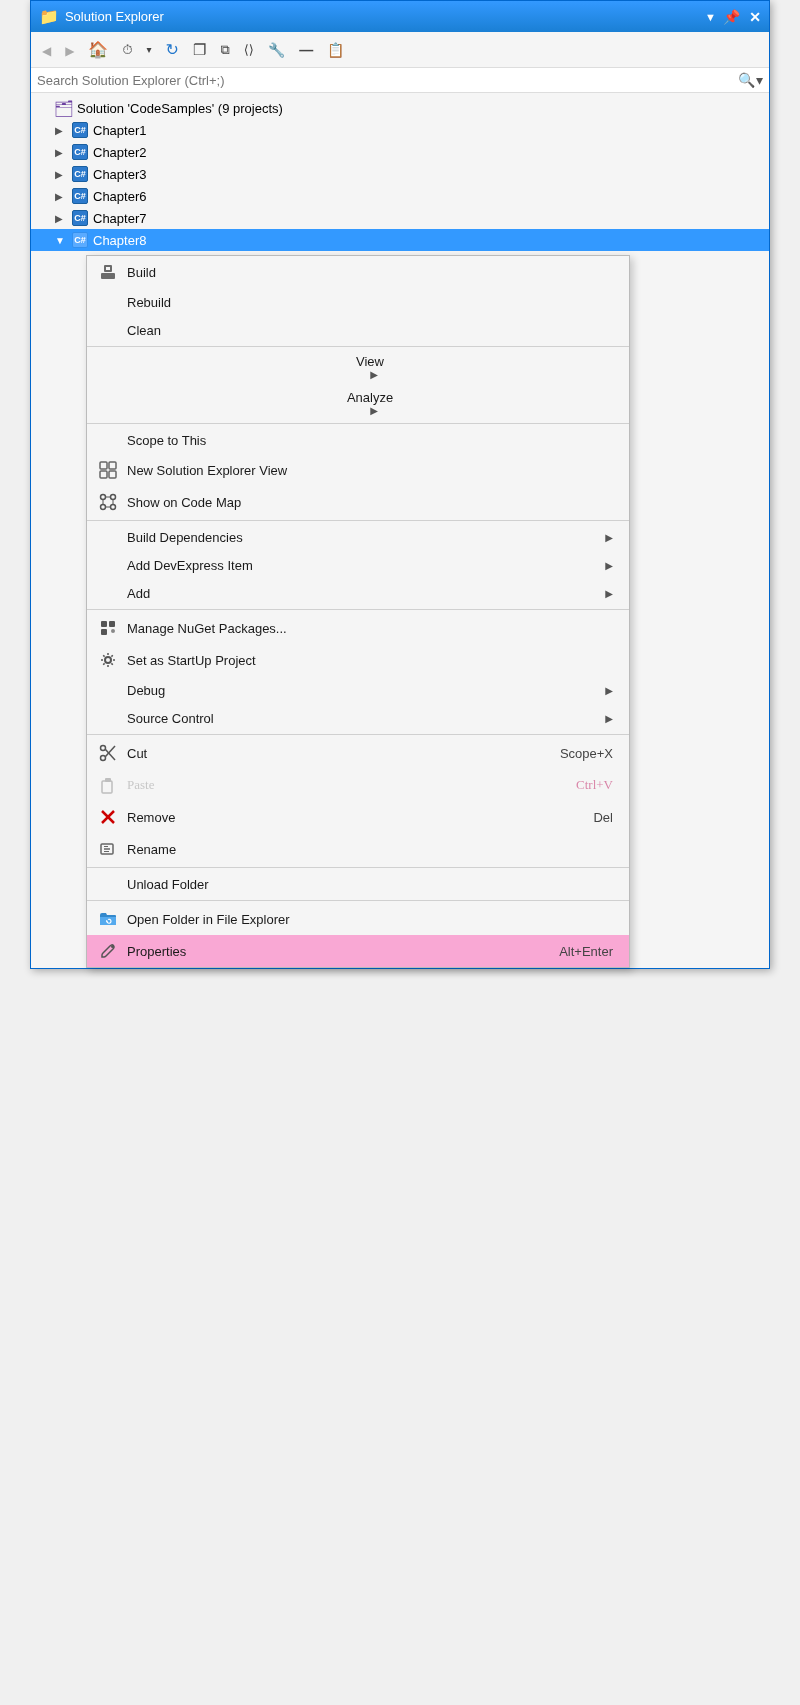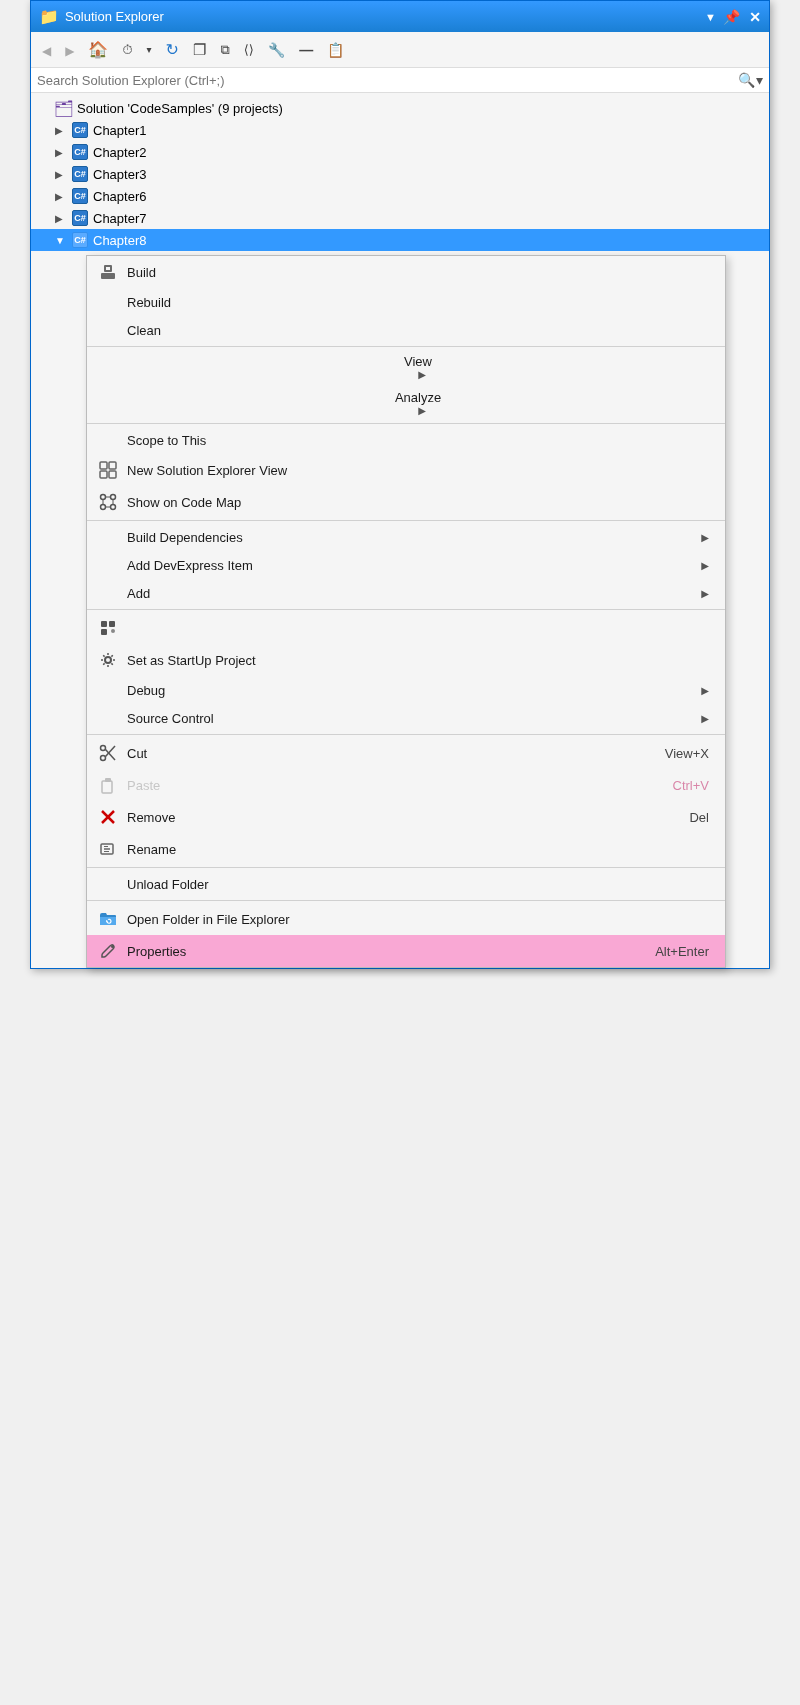--- a/index.html
+++ b/index.html
@@ -143,21 +143,21 @@
     .solution-icon {
       font-size: 16px;
       color: #6b3fa0;
     }
 
     
     .context-menu {
       background: #f5f5f5;
       border: 1px solid #bbb;
       box-shadow: 3px 3px 8px rgba(0,0,0,0.2);
-      width: 640px;
+      width: 544px;
       margin-left: 55px;
     }
 
     .menu-item {
       display: flex;
       align-items: center;
       padding: 5px 16px 5px 10px;
       cursor: pointer;
       position: relative;
       min-height: 28px;
@@ -406,20 +406,21 @@
 
       <div class="menu-item">
         <span class="menu-icon">
           <svg width="18" height="18" viewBox="0 0 18 18">
             <rect x="2" y="2" width="6" height="6" rx="1" fill="#555"></rect>
             <rect x="10" y="2" width="6" height="6" rx="1" fill="#555"></rect>
             <rect x="2" y="10" width="6" height="6" rx="1" fill="#555"></rect>
             <rect x="12" y="10" width="4" height="4" rx="2" fill="#888"></rect>
           </svg>
         </span>
+        <span class="menu-label">Manage NuGet Packages...</span>
       </div>
 
       <div class="menu-item">
         <span class="menu-icon">
           <svg width="18" height="18" viewBox="0 0 18 18">
             <circle cx="9" cy="9" r="3" fill="none" stroke="#555" stroke-width="2"></circle>
             <path d="M9 2v2M9 14v2M2 9h2M14 9h2M4.2 4.2l1.4 1.4M12.4 12.4l1.4 1.4M4.2 13.8l1.4-1.4M12.4 5.6l1.4-1.4" stroke="#555" stroke-width="1.5"></path>
           </svg>
         </span>
         <span class="menu-label">Set as StartUp Project</span>
@@ -440,24 +441,24 @@
       <div class="menu-item">
         <span class="menu-icon">
           <svg width="18" height="18" viewBox="0 0 18 18">
             <circle cx="4" cy="14" r="2.5" fill="none" stroke="#555" stroke-width="1.5"></circle>
             <circle cx="4" cy="4" r="2.5" fill="none" stroke="#555" stroke-width="1.5"></circle>
             <line x1="6.5" y1="12.5" x2="16" y2="2" stroke="#555" stroke-width="1.5"></line>
             <line x1="6.5" y1="5.5" x2="16" y2="16" stroke="#555" stroke-width="1.5"></line>
           </svg>
         </span>
         <span class="menu-label">Cut</span>
-        <span class="menu-shortcut">View+X</span>
-      </div>
-
-      <div class="menu-item" style="opacity:0.5;">
+        <span class="menu-shortcut">Scope+X</span>
+      </div>
+
+      <div class="menu-item" style="opacity:0.5;font-family:Liberation Serif, serif;">
         <span class="menu-icon">
           <svg width="18" height="18" viewBox="0 0 18 18">
             <rect x="3" y="5" width="10" height="12" rx="1" fill="none" stroke="#888" stroke-width="1.5"></rect>
             <rect x="6" y="2" width="6" height="4" rx="1" fill="#888"></rect>
           </svg>
         </span>
         <span class="menu-label disabled">Paste</span>
         <span class="menu-shortcut disabled">Ctrl+V</span>
       </div>
 

